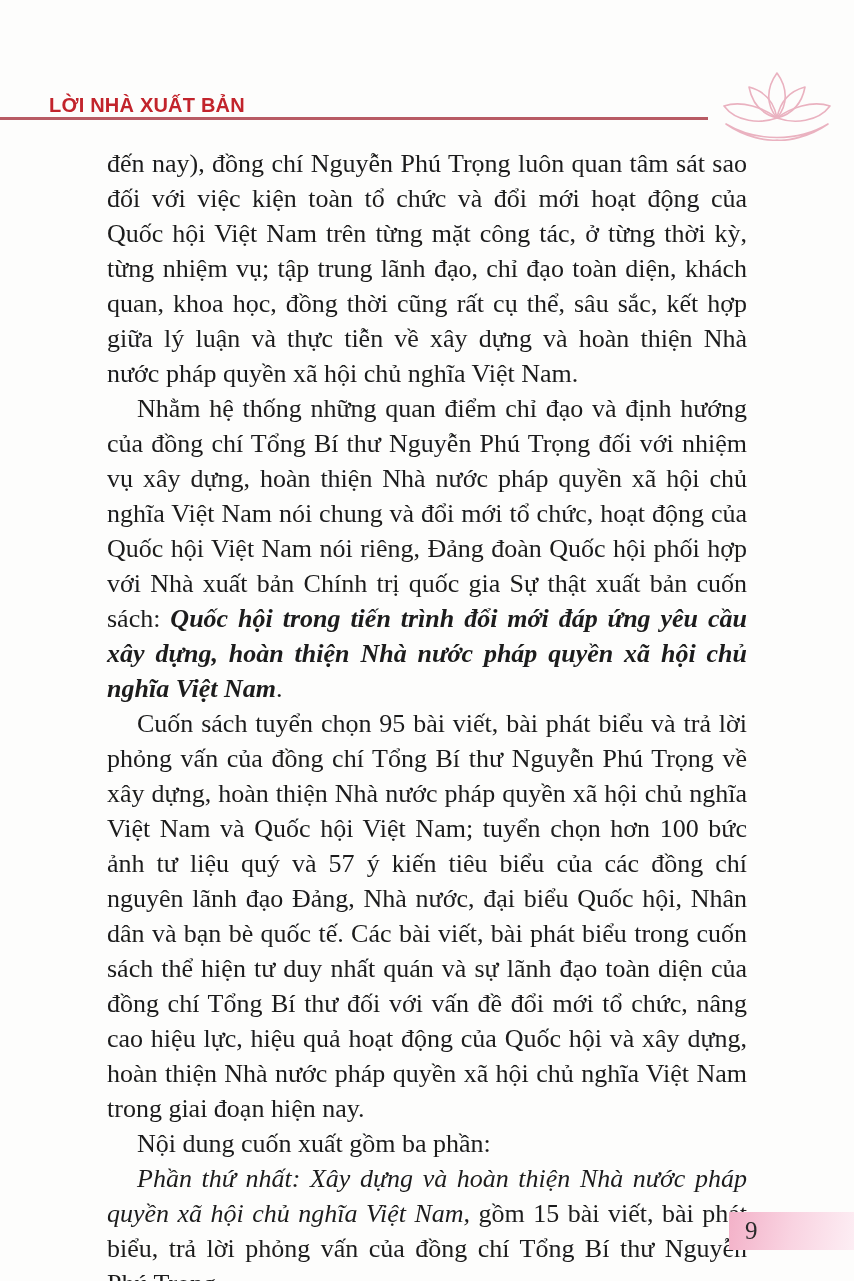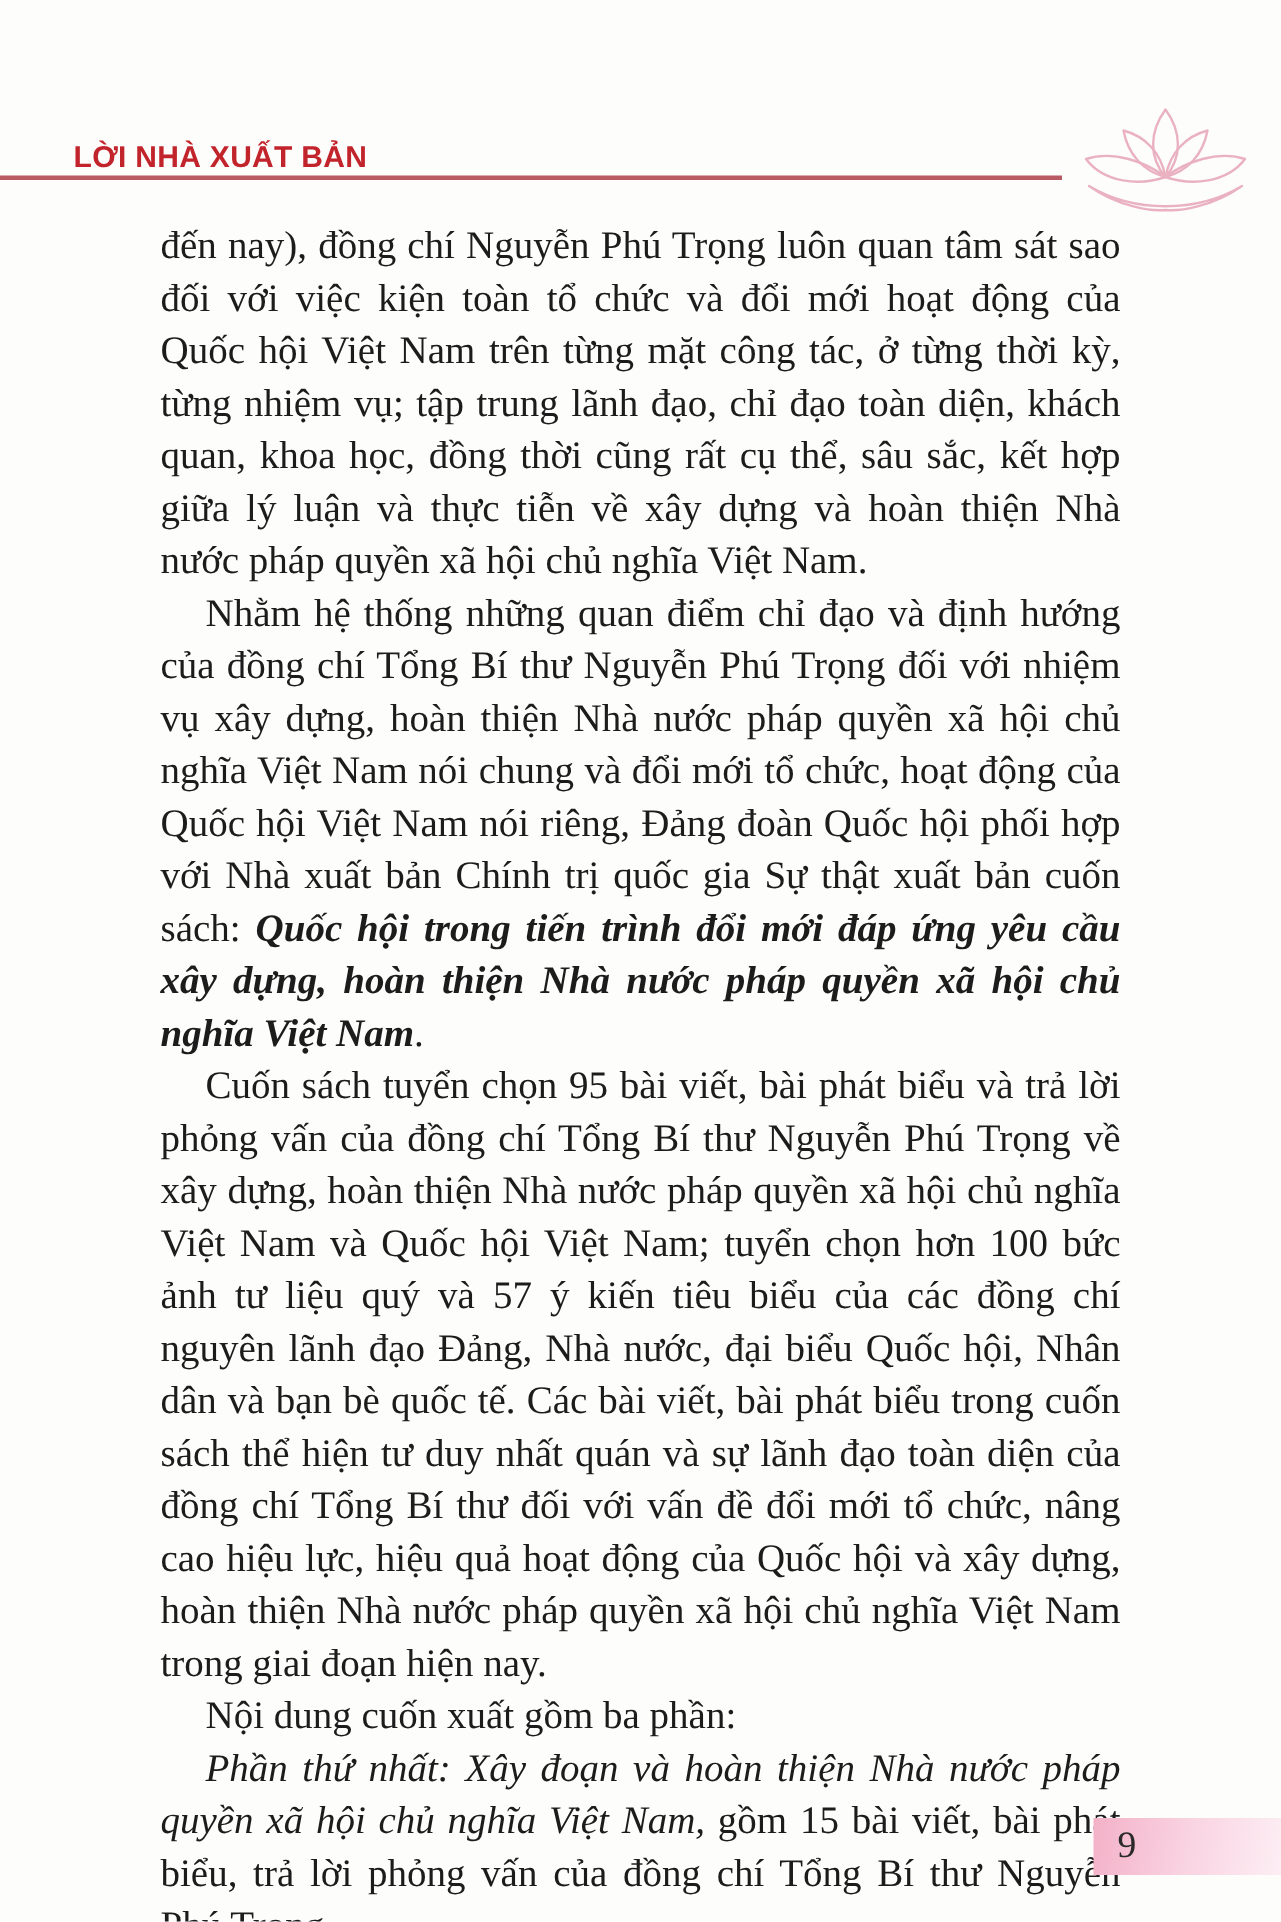--- a/index.html
+++ b/index.html
@@ -95,20 +95,20 @@
 
       <path d="M10 54 C40 72 82 72 112 54 C92 68 70 71 61 70 C52 71 30 68 10 54 Z"></path>
     </g>
   </svg>
 
   <main class="body-text" id="body-text">
       <p><span>đến nay), đồng chí Nguyễn Phú Trọng luôn quan tâm sát sao đối với việc kiện toàn tổ chức và đổi mới hoạt động của Quốc hội Việt Nam trên từng mặt công tác, ở từng thời kỳ, từng nhiệm vụ; tập trung lãnh đạo, chỉ đạo toàn diện, khách quan, khoa học, đồng thời cũng rất cụ thể, sâu sắc, kết hợp giữa lý luận và thực tiễn về xây dựng và hoàn thiện Nhà nước pháp quyền xã hội chủ nghĩa Việt Nam.</span></p>
       <p class="indent"><span>Nhằm hệ thống những quan điểm chỉ đạo và định hướng của đồng chí Tổng Bí thư Nguyễn Phú Trọng đối với nhiệm vụ xây dựng, hoàn thiện Nhà nước pháp quyền xã hội chủ nghĩa Việt Nam nói chung và đổi mới tổ chức, hoạt động của Quốc hội Việt Nam nói riêng, Đảng đoàn Quốc hội phối hợp với Nhà xuất bản Chính trị quốc gia Sự thật xuất bản cuốn sách: </span><span class="seg-bold-italic">Quốc hội trong tiến trình đổi mới đáp ứng yêu cầu xây dựng, hoàn thiện Nhà nước pháp quyền xã hội chủ nghĩa Việt Nam</span><span>.</span></p>
       <p class="indent"><span>Cuốn sách tuyển chọn 95 bài viết, bài phát biểu và trả lời phỏng vấn của đồng chí Tổng Bí thư Nguyễn Phú Trọng về xây dựng, hoàn thiện Nhà nước pháp quyền xã hội chủ nghĩa Việt Nam và Quốc hội Việt Nam; tuyển chọn hơn 100 bức ảnh tư liệu quý và 57 ý kiến tiêu biểu của các đồng chí nguyên lãnh đạo Đảng, Nhà nước, đại biểu Quốc hội, Nhân dân và bạn bè quốc tế. Các bài viết, bài phát biểu trong cuốn sách thể hiện tư duy nhất quán và sự lãnh đạo toàn diện của đồng chí Tổng Bí thư đối với vấn đề đổi mới tổ chức, nâng cao hiệu lực, hiệu quả hoạt động của Quốc hội và xây dựng, hoàn thiện Nhà nước pháp quyền xã hội chủ nghĩa Việt Nam trong giai đoạn hiện nay.</span></p>
       <p class="indent"><span>Nội dung cuốn xuất gồm ba phần:</span></p>
-      <p class="indent"><span class="seg-italic">Phần thứ nhất: Xây đoạn và hoàn thiện Nhà nước pháp quyền xã hội chủ nghĩa Việt Nam,</span><span> gồm 15 bài viết, bài phát biểu, trả lời phỏng vấn của đồng chí Tổng Bí thư Nguyễn Phú Trọng</span></p>
+      <p class="indent"><span class="seg-italic">Phần thứ nhất: Xây dựng và hoàn thiện Nhà nước pháp quyền xã hội chủ nghĩa Việt Nam,</span><span> gồm 15 bài viết, bài phát biểu, trả lời phỏng vấn của đồng chí Tổng Bí thư Nguyễn Phú Trọng</span></p>
     </main>
 
   <div class="pagenum-box">
     <span>9</span>
   </div>
 
 </div>
 
 </body></html>

